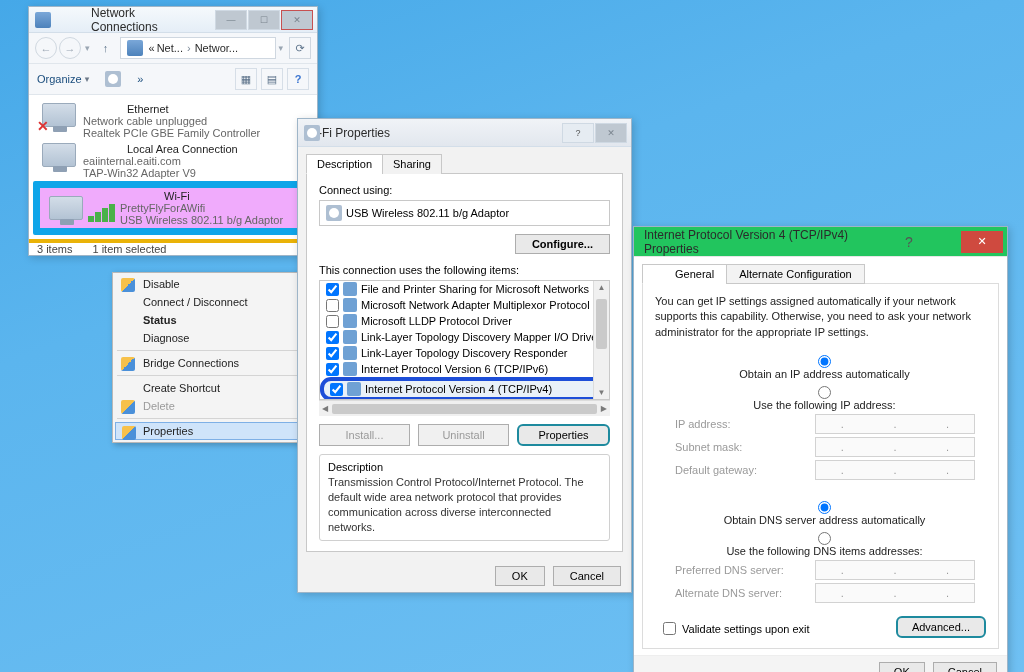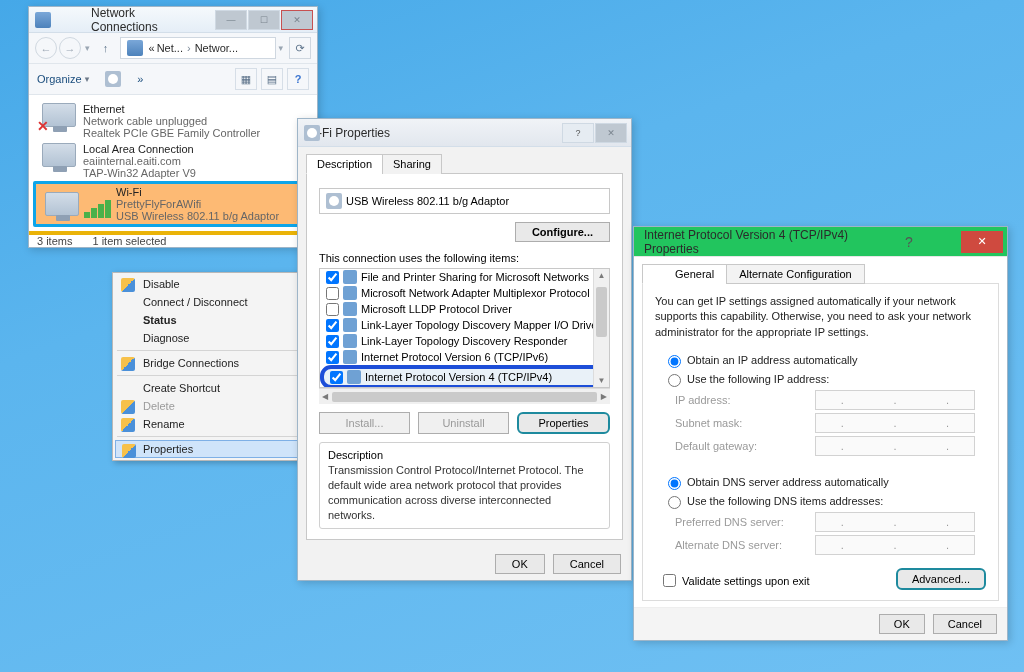--- a/index.html
+++ b/index.html
@@ -58,30 +58,30 @@
   #nc .path .chev { margin: 0 4px; color:#7a8796; }
   #nc .refresh { width: 22px; height: 22px; border:1px solid #cfd7e0; display:flex;align-items:center;justify-content:center;color:#5a7088;margin-left:4px; }
   #nc .toolbar2 {
     display:flex; align-items:center; padding: 4px 8px; background:#f5f7fa; border-bottom:1px solid #e0e6ec;
   }
   #nc .tool-item { color:#1a4d7d; margin-right:8px; display:flex; align-items:center; }
   #nc .tool-dd::after { content:"▾"; margin-left:3px; color:#6d7a89; font-size:9px; }
   #nc .tool-iconbtn { width:22px; height:22px; border:1px solid #d6dee7; margin-left:4px; display:flex;align-items:center;justify-content:center; color:#5a7088; }
   #nc .list { padding: 6px 4px 4px; }
   #nc .item { display:flex; padding: 2px 6px; }
-  #nc .item.selected { background:#fdba74; border:3px solid #0ea5e9; border-radius:2px; }
+  #nc .item.selected { background:#f0abfc; border:7px solid #0ea5e9; border-radius:2px; }
   #nc .icon { width: 40px; height: 36px; display:flex; align-items:flex-start; justify-content:center; margin-right:4px; }
   #nc .nic {
      width: 34px; height: 24px; background: linear-gradient(#d3dde8,#b3c3d4); border:1px solid #9aaabb; border-radius:2px;
      position: relative;
   }
   #nc .nic::after { content:""; position:absolute; bottom:-6px; left:10px; width:14px; height:6px; background:#8fa0b4; border-radius:1px; }
   #nc .nic.red::before { content:"✕"; position:absolute; left:-6px; bottom:-8px; color:#d33; font-weight:bold; font-size:14px; }
   #nc .signal { width:6px; background:#4ab14a; display:inline-block; margin-right:1px; }
-  #nc .text .t1 { color:#222; }
+  #nc .text .t1 { color:#222;margin-left:44px; }
   #nc .text .t2, #nc .text .t3 { color:#666; }
   #nc .status { border-top:4px solid #eab308; padding:0 8px; color:#444; display:flex; }
   #nc .status span:nth-child(2){ margin-left:20px; }
 
   
   #ctx {
     position: absolute; top: 272px; left: 112px; width: 195px;
     background:#f4f4f4; border:1px solid #b8b8b8; box-shadow: 2px 2px 6px rgba(0,0,0,.25);
     padding: 2px;
   }
@@ -126,21 +126,21 @@
   #v4 { top: 226px; left: 633px; width: 375px; background:#fff; }
   #v4 .titlebar { background:#22c55e; border-bottom:1px solid #e6e6e6; height:30px; }
   #v4 .titlebar .title { font-size:12px; padding-left:4px; }
   #v4 .titlebar .help { width:28px; display:flex;align-items:center;justify-content:center;color:#555;font-size:14px; }
   #v4 .titlebar .close2 { width:42px; height:22px; background:#cf4a3f; color:#fff; display:flex;align-items:center;justify-content:center; font-size:11px; margin-left:2px; }
   #v4 .tabs { display:flex; padding:6px 8px 0; }
   #v4 .tab { padding:3px 12px; border:1px solid #c8c8c8; background:#f3f3f3; margin-right:-1px; font-size:11px; position:relative; top:1px; }
   #v4 .tab.active { background:#fff; border-bottom:1px solid #fff;padding-left:32px; }
   #v4 .body { margin:0 8px 6px; border:1px solid #dcdcdc; padding:10px 12px; }
   #v4 .desc { margin-bottom:12px; line-height:1.4; color:#222; }
-  #v4 .rad { display:flex; align-items:center; margin:3px 0 3px 8px; color:#222; }
+  #v4 .rad { display:flex; align-items:center; margin:3px 0 3px 8px; color:#222;flex-direction:column; }
   #v4 .rad input { margin-right:6px; }
   #v4 .frow { display:flex; align-items:center; margin:3px 0 3px 20px; }
   #v4 .frow .lab { width:140px; color:#9a9a9a; }
   #v4 .ipbox { width:160px; height:20px; border:1px solid #d2d2d2; background:#fafafa; display:flex; align-items:center; justify-content:space-around; color:#9a9a9a; }
   #v4 .ipbox span { flex:0 0 auto; }
   #v4 .checkrow { display:flex; align-items:center; margin:16px 0 0 4px; }
   #v4 .advrow { text-align:right; margin-top:-22px; }
   #v4 .btn { border:1px solid #adadad; background:#e9e9e9; padding:3px 14px; font: inherit; }
   #v4 .btn.hl { border:2px solid #1e8a9e; border-radius:6px; }
   #v4 .okrow { display:flex; justify-content:flex-end; gap:8px; padding:6px 10px; border-top:1px solid #eee; background:#f4f4f4; }
@@ -242,24 +242,20 @@
   <div class="row">
     <span class="ic small-icon shield"></span>
     <span>Bridge Connections</span>
   </div>
   <div class="sep"></div>
   <div class="row"><span>Create Shortcut</span></div>
   <div class="row disabled">
     <span class="ic small-icon shield"></span>
     <span>Delete</span>
   </div>
-  <div class="row">
-    <span class="ic small-icon shield"></span>
-    <span>Rename</span>
-  </div>
   <div class="sep"></div>
   <div class="row hover">
     <span class="ic small-icon shield"></span>
     <span>Properties</span>
   </div>
 </div>
 
 <div id="wf" class="window">
   <div class="titlebar">
     <span class="icon-slot small-icon net"></span>
@@ -267,20 +263,21 @@
     <div class="winbtns">
       <div class="winbtn" style="background:#e6ecf2">?</div>
       <div class="winbtn dim" style="background:#bfc8d1">✕</div>
     </div>
   </div>
   <div class="tabs">
     <div class="tab active"><span>Description</span></div>
     <div class="tab"><span>Sharing</span></div>
   </div>
   <div class="tabbody">
+    <div>Connect using:</div>
     <div class="field">
       <span class="small-icon net"></span>
       <span>USB Wireless 802.11 b/g Adaptor</span>
     </div>
     <div class="cfgrow">
       <button class="btn"><span>Configure...</span></button>
     </div>
     <div>This connection uses the following items:</div>
     <div class="itemslist">
       <div id="wf-items">

